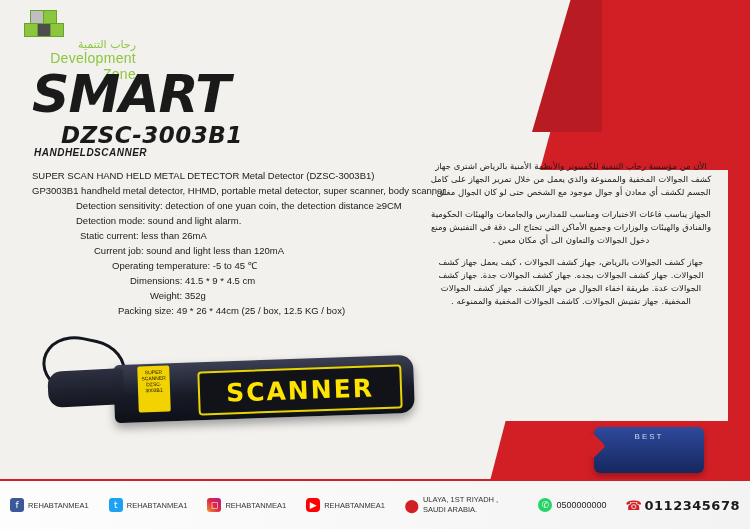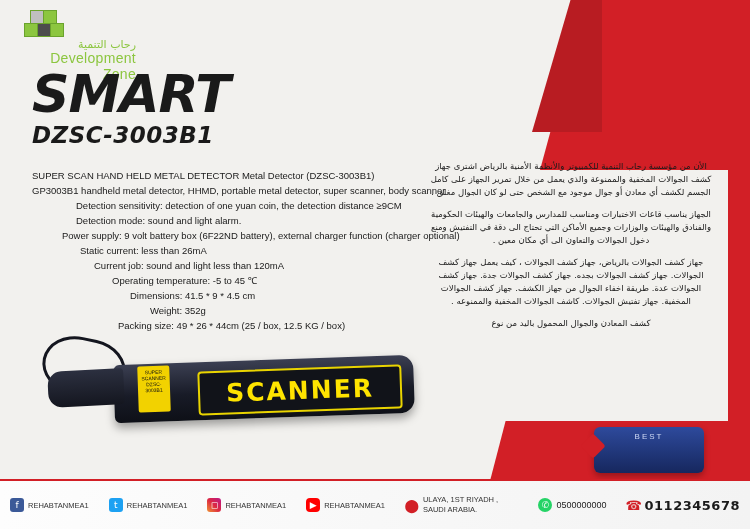--- a/index.html
+++ b/index.html
@@ -138,20 +138,21 @@
     color: #1a1a1a;
   }
   #title-model {
     font-family: "DejaVu Sans", sans-serif;
     font-weight: bold;
     font-size: 23px;
     line-height: 26px;
     letter-spacing: 0.5px;
     color: #1a1a1a;
     margin-top: 2px;
+    margin-left: 29px;
   }
   #title-sub {
     font-size: 10px;
     font-weight: bold;
     letter-spacing: 0.5px;
     color: #1a1a1a;
     margin-top: -1px;
     margin-left: 2px;
   }
   #title-metal {
@@ -385,41 +386,40 @@
       <div class="cube c4"></div>
       <div class="cube c5"></div>
     </div>
     <div class="logo-ar">رحاب التنمية</div>
     <div class="logo-en">Development Zone</div>
   </div>
 
   <div id="headline">
     <div id="title-smart">SMART</div>
     <div id="title-model">DZSC-3003B1</div>
+    <div id="title-sub">HANDHELDSCANNER</div>
   </div>
 
   <div id="specs">
     <div class="line i0">SUPER SCAN HAND HELD METAL DETECTOR Metal Detector (DZSC-3003B1)</div>
     <div class="line i0">GP3003B1 handheld metal detector, HHMD, portable metal detector, super scanner, body scanner</div>
     <div class="line i1">Detection sensitivity: detection of one yuan coin, the detection distance ≥9CM</div>
     <div class="line i1">Detection mode: sound and light alarm.</div>
-    <div class="line i2">Power supply: 9 volt battery box (6F22ND battery), external charger function (charger optional)</div>
     <div class="line i3">Static current: less than 26mA</div>
     <div class="line i4">Current job: sound and light less than 120mA</div>
     <div class="line i5">Operating temperature: -5 to 45 ℃</div>
     <div class="line i6">Dimensions: 41.5 * 9 * 4.5 cm</div>
     <div class="line i7">Weight: 352g</div>
     <div class="line i8">Packing size: 49 * 26 * 44cm (25 / box, 12.5 KG / box)</div>
   </div>
 
   <div id="arabic">
     <p>الأن من مؤسسة رحاب التنمية للكمبيوتر والأنظمة الأمنية بالرياض اشترى جهاز كشف الجوالات المخفية والممنوعة والذي يعمل من خلال تمرير الجهاز على كامل الجسم لكشف أي معادن أو جوال موجود مع الشخص حتى لو كان الجوال مغلق .</p>
     <p>الجهاز يناسب قاعات الاختبارات ومناسب للمدارس والجامعات والهيئات الحكومية والفنادق والهيئات والوزارات وجميع الأماكن التي تحتاج الى دقة في التفتيش ومنع دخول الجوالات والتعاون الى أي مكان معين .</p>
     <p>جهاز كشف الجوالات بالرياض، جهاز كشف الجوالات ، كيف يعمل جهاز كشف الجوالات. جهاز كشف الجوالات بجده. جهاز كشف الجوالات جدة. جهاز كشف الجوالات عدة. طريقة اخفاء الجوال من جهاز الكشف. جهاز كشف الجوالات المخفية. جهاز تفتيش الجوالات. كاشف الجوالات المخفية والممنوعه .</p>
-    <p>كشف المعادن والجوال المحمول باليد من نوع</p>
   </div>
 
   <div id="product">
     <div id="wand-strap"></div>
     <div id="wand-body"></div>
     <div id="wand-handle"></div>
     <div id="wand-label">SUPER SCANNER DZSC-3003B1</div>
     <div id="wand-panel">
       <span id="scanner-word">SCANNER</span>
     </div>

